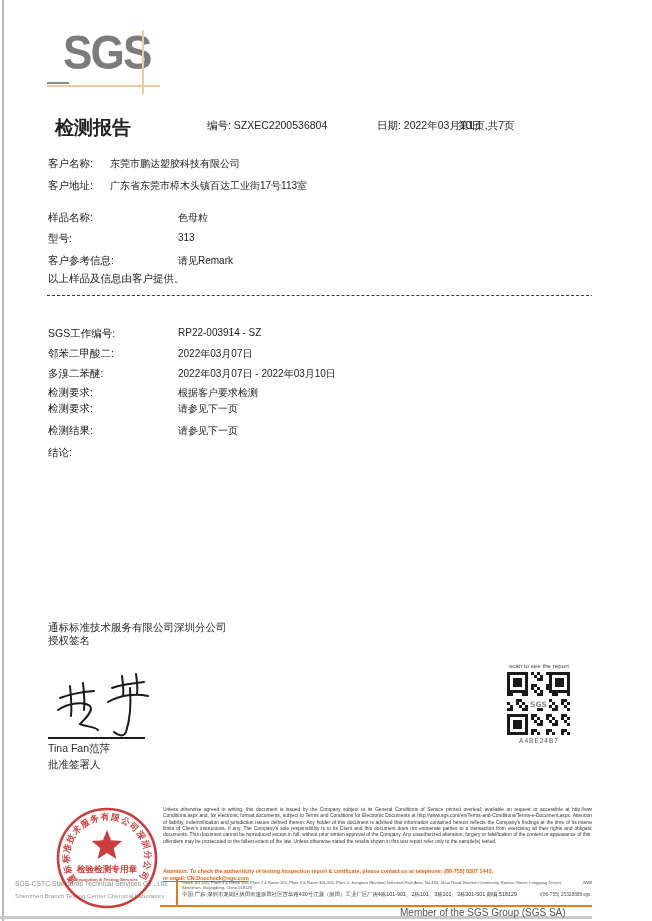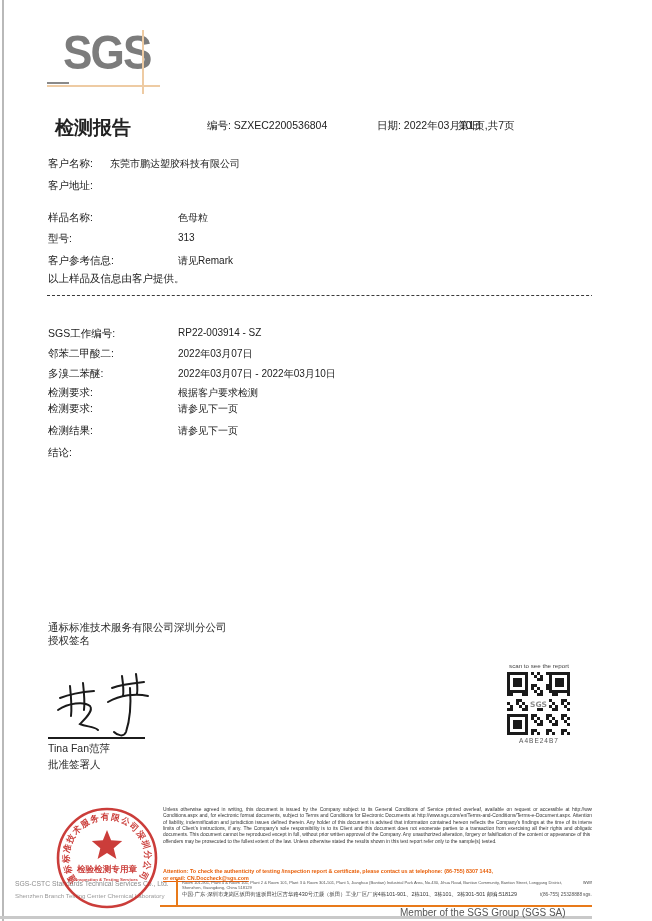--- a/index.html
+++ b/index.html
@@ -83,20 +83,21 @@
   </div>
   <div class="hdr hdr-date">
     <span>日期:</span>
     <span>2022年03月10日</span>
   </div>
   <div class="hdr hdr-page">第1页,共7页</div>
 
   <div class="row-label" style="top:157px">客户名称:</div>
   <div class="row-value v1" style="top:157px">东莞市鹏达塑胶科技有限公司</div>
   <div class="row-label" style="top:179px">客户地址:</div>
+  <div class="row-value v1" style="top:179px">广东省东莞市樟木头镇百达工业街17号113室</div>
 
   <div class="row-label" style="top:211px">样品名称:</div>
   <div class="row-value v2" style="top:211px">色母粒</div>
   <div class="row-label" style="top:232px">型号:</div>
   <div class="row-value v2" style="top:232px">313</div>
   <div class="row-label" style="top:254px">客户参考信息:</div>
   <div class="row-value v2" style="top:254px">请见Remark</div>
   <div class="row-label" style="top:272px">以上样品及信息由客户提供。</div>
 
   <div class="dashes"></div>

